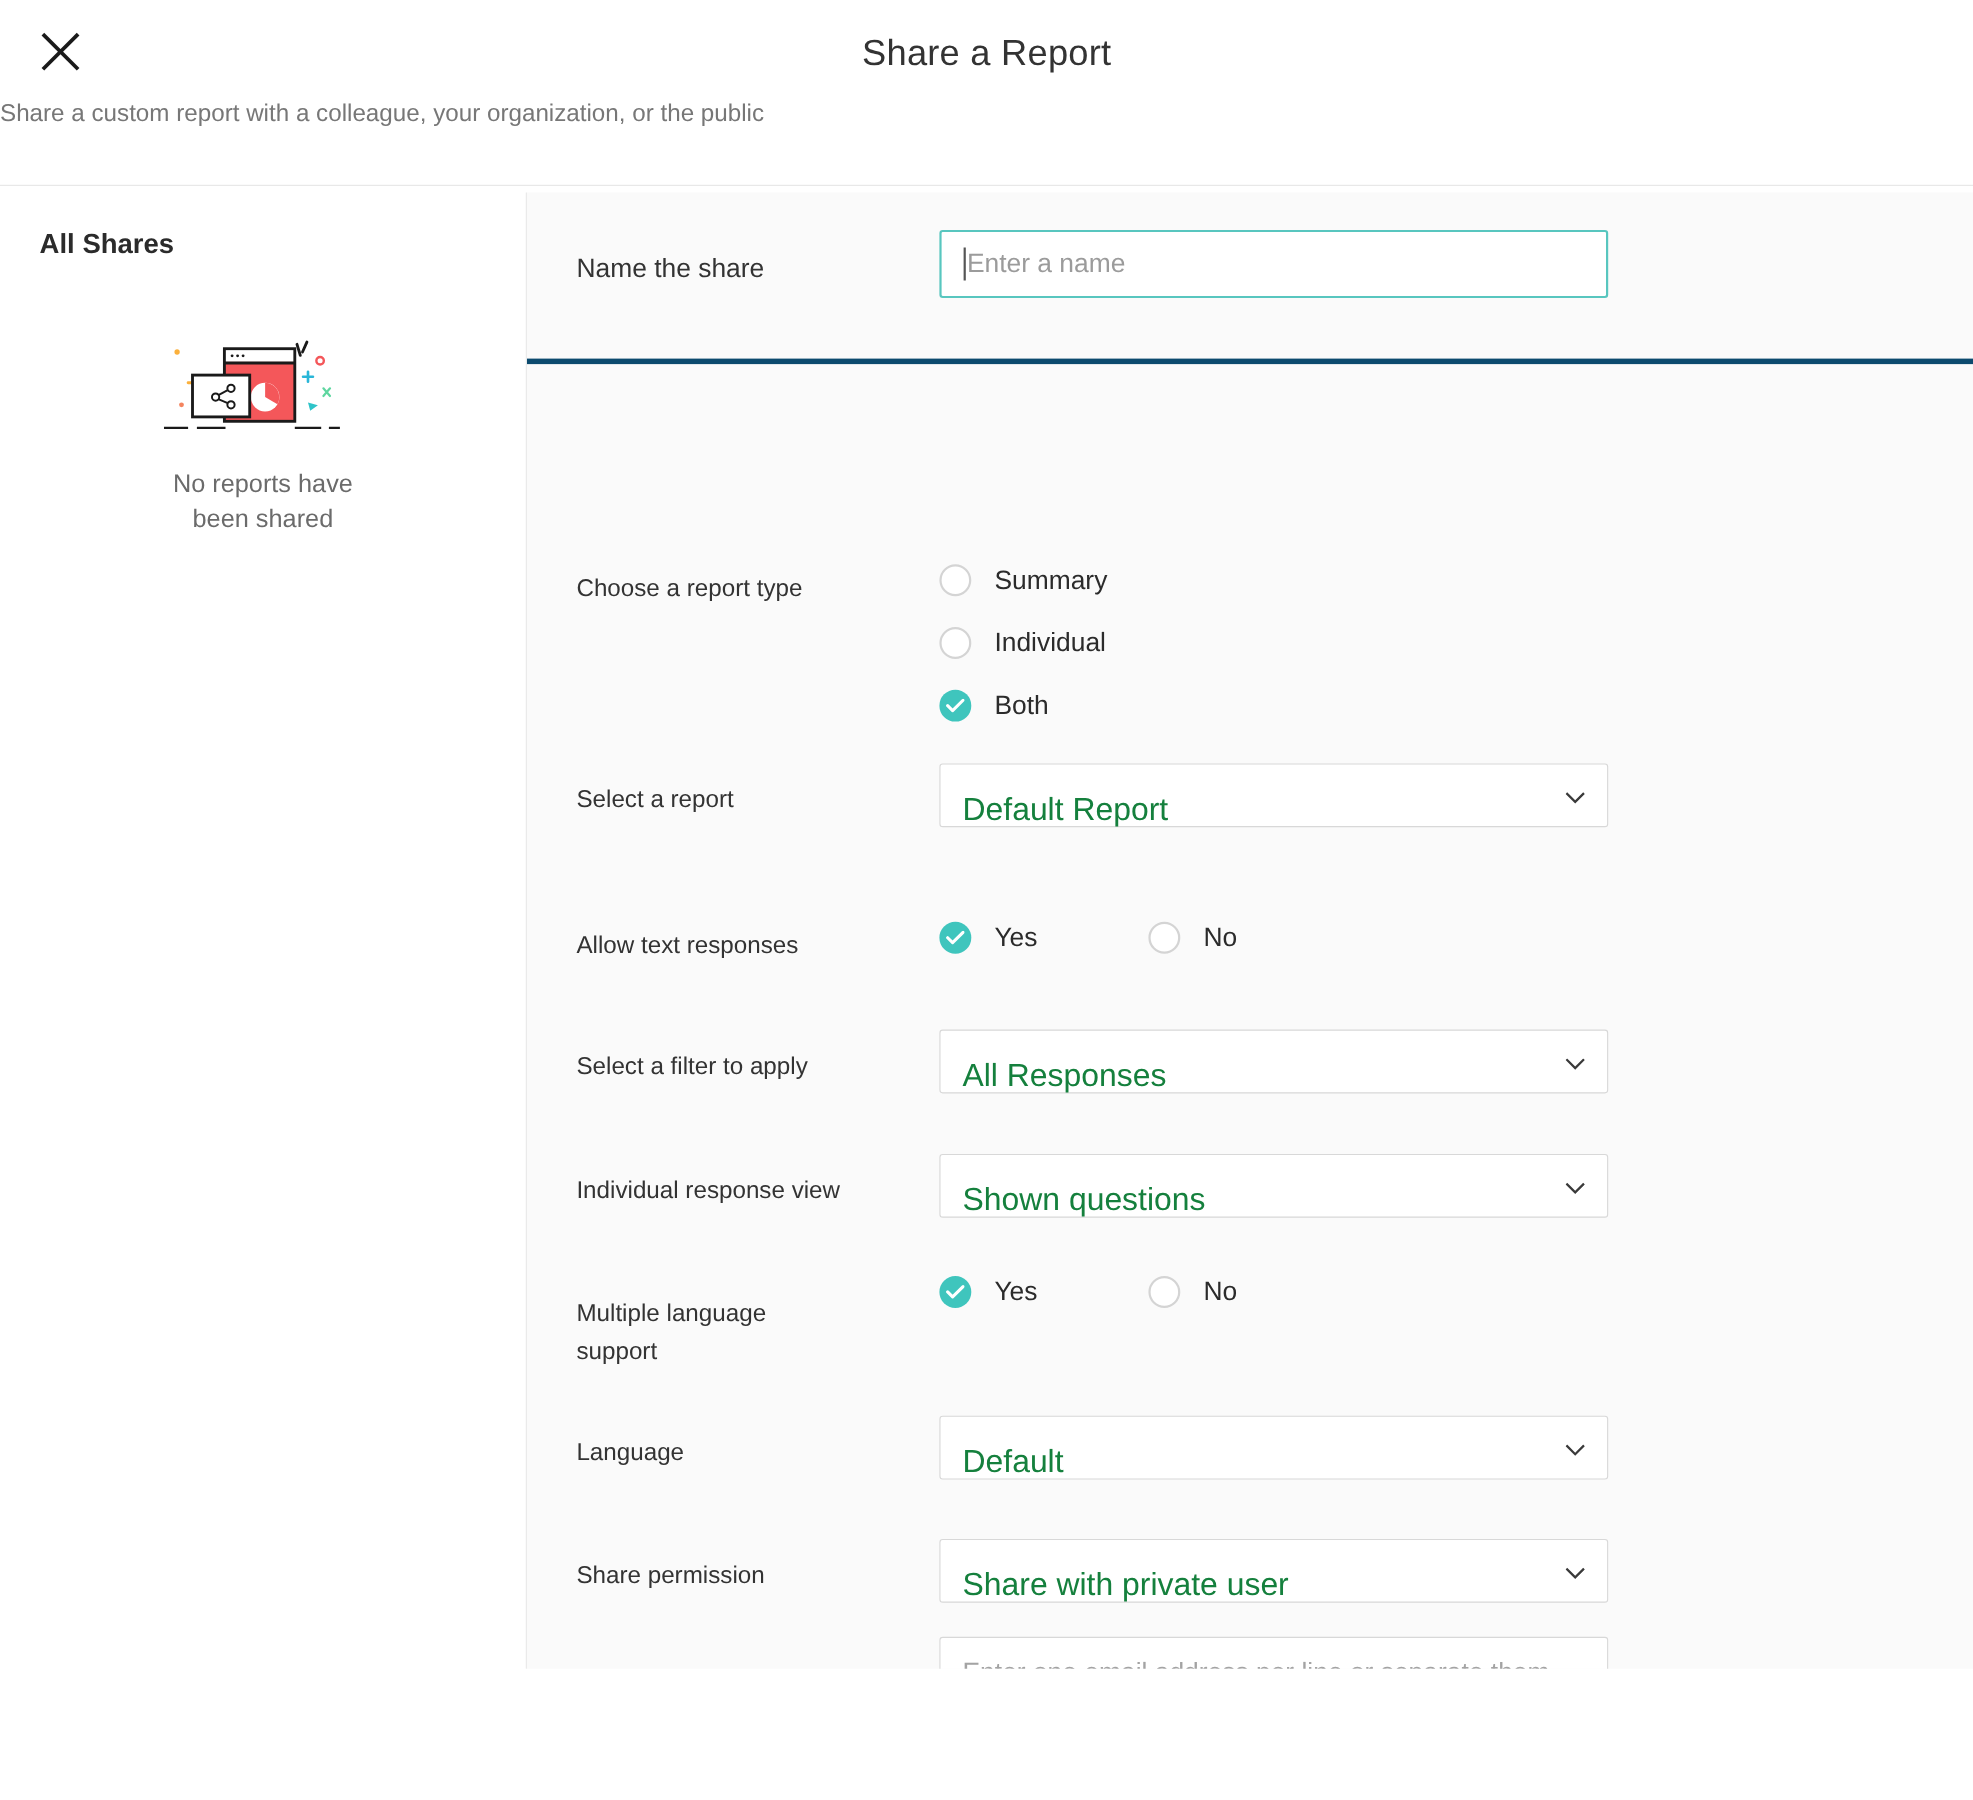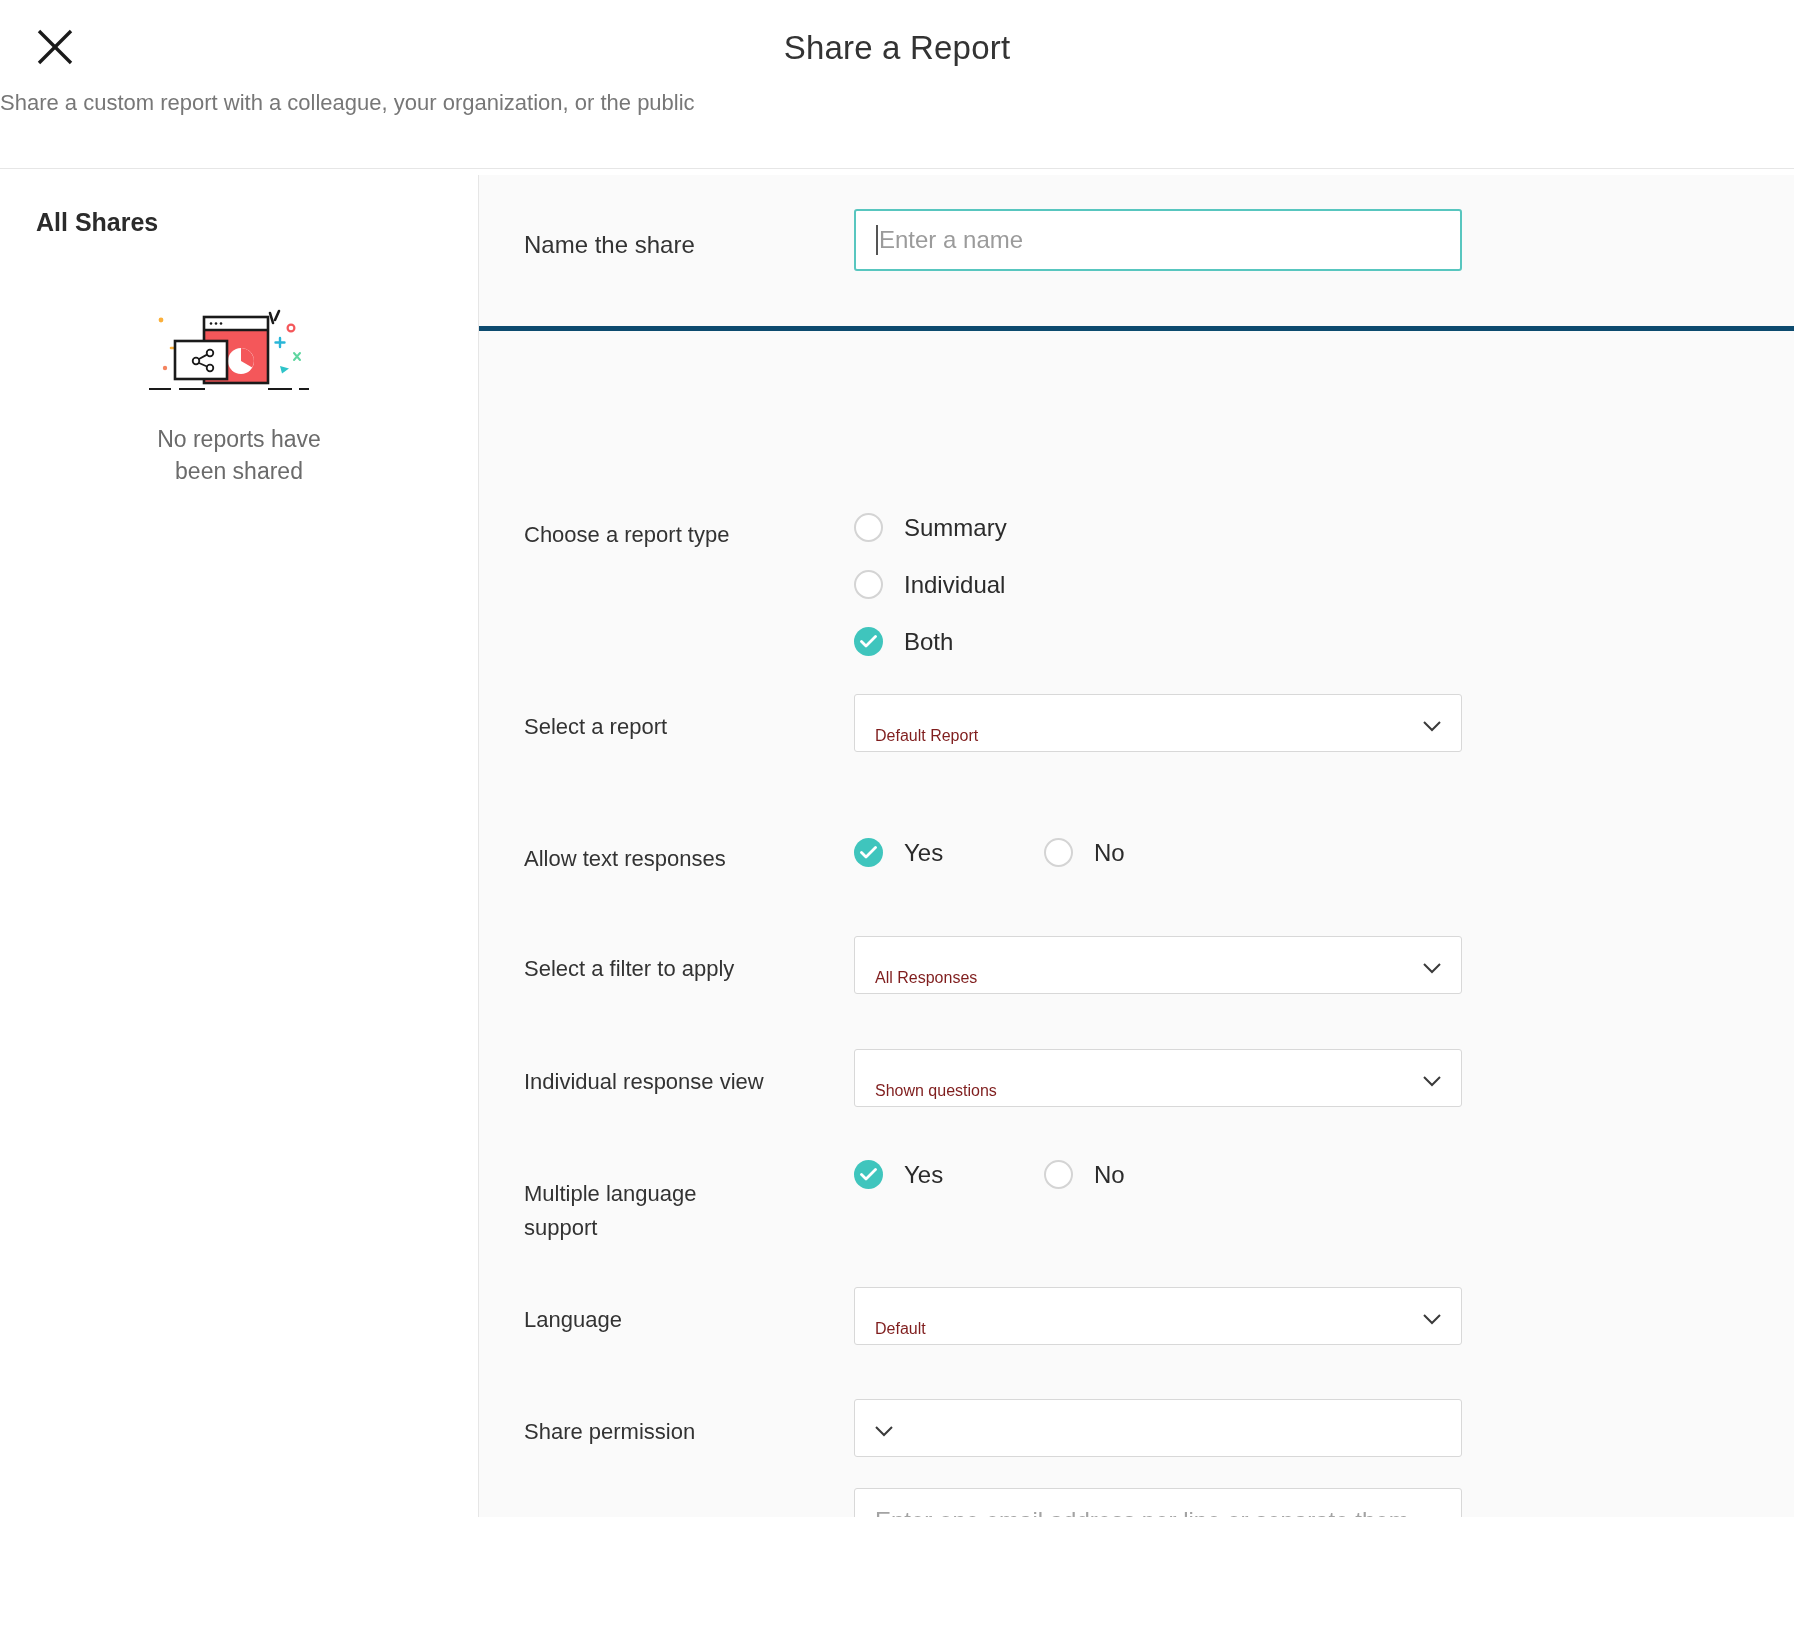--- a/index.html
+++ b/index.html
@@ -87,21 +87,21 @@
   }
   .radio-checked svg { display: block; }
   .opt-label { margin-left: 21px; font-size: 24px; color: #2b2b2b; }
 
   
   .select {
     position: absolute; width: 608px; height: 58px; background: #ffffff;
     border: 1px solid #d8d8d8; border-radius: 3px;
     display: flex; align-items: center; padding: 0 20px; cursor: pointer;
   }
-  .select-value { font-size: 16px; color: #7f1d1d; flex: 1; margin-top: 26px; }
+  .select-value { font-size: 29px; color: #15803d; flex: 1; margin-top: 26px; }
   .chev { width: 18px; height: 11px; }
 
   .textarea {
     position: absolute; width: 608px; height: 110px; background: #ffffff;
     border: 1px solid #d8d8d8; border-radius: 3px; padding: 18px 20px;
     font-size: 24px; color: #a3a3a3; overflow: hidden;
   }
 
   
   .footer { position: absolute; left: 0; top: 1511px; width: 1794px; height: 125px; }
@@ -280,20 +280,21 @@
           <span class="select-value">Default</span>
           <span class="chev">
             <svg width="18" height="11" viewBox="0 0 18 11" aria-hidden="true">
               <path d="M1 1 L9 9 L17 1" fill="none" stroke="#3a3a3a" stroke-width="2"></path>
             </svg>
           </span>
         </div>
 
         <div class="field-label" style="left:45px; top:1084px;">Share permission</div>
         <div class="select" style="left:375px; top:1068px;">
+          <span class="select-value">Share with private user</span>
           <span class="chev">
             <svg width="18" height="11" viewBox="0 0 18 11" aria-hidden="true">
               <path d="M1 1 L9 9 L17 1" fill="none" stroke="#3a3a3a" stroke-width="2"></path>
             </svg>
           </span>
         </div>
 
         <div class="textarea" style="left:375px; top:1157px;">
           <span>Enter one email address per line or separate them</span>
         </div>

